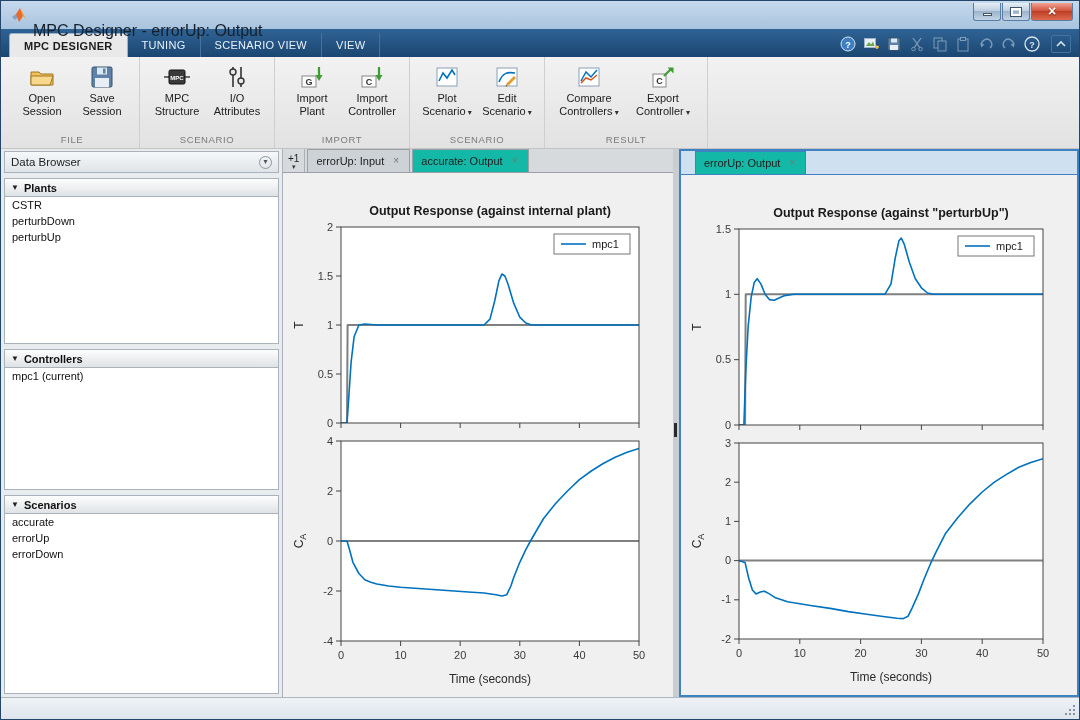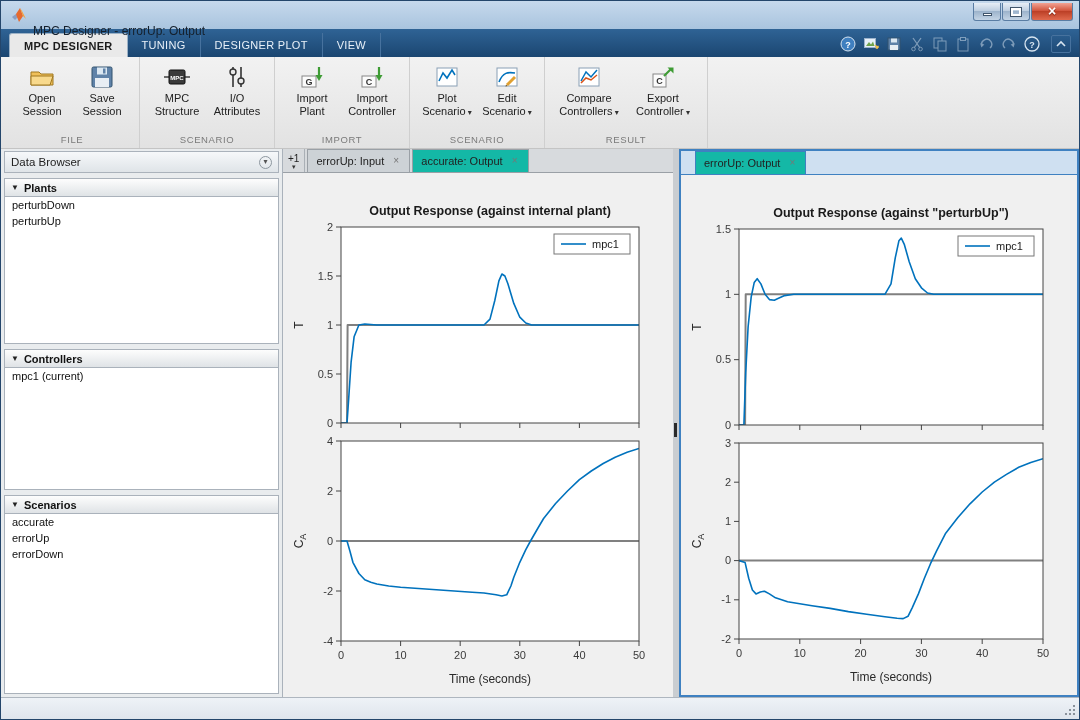--- a/index.html
+++ b/index.html
@@ -4,21 +4,21 @@
 <style>
   * { margin:0; padding:0; box-sizing:border-box; }
   html,body { width:1080px; height:720px; background:#555; font-family:"Liberation Sans",sans-serif; }
   .window { position:relative; width:1080px; height:720px; border:1px solid #24466b;
             box-shadow: inset 0 0 0 2px #b6d0e8; background:#e6e6e6; display:flex; flex-direction:column; }
 
   
   .titlebar { height:28px; background:linear-gradient(#c6d9ec,#a9c4de); display:flex; align-items:center;
               padding-left:10px; gap:6px; position:relative; }
   .app-icon { width:16px; height:16px; flex:0 0 auto; }
-  .titletext { font-size:12px; color:#15202c;margin-top:32px; }
+  .titletext { font-size:16px; color:#15202c;margin-top:32px; }
   .wincontrols { position:absolute; top:2px; right:6px; display:flex; }
   .winbtn { width:28px; height:18px; border:1px solid #5a7da3; border-top:none; display:flex; align-items:center;
             justify-content:center; background:linear-gradient(#e7eef6,#b9cbde 50%,#9db4cc 50%,#c3d4e5);
             border-radius:0 0 3px 3px; margin-left:1px; cursor:default; }
   .winbtn.close { width:42px; background:linear-gradient(#f2a394,#d2553d 45%,#b93c23 45%,#e06a4e);
                   color:#fff; font-size:12px; font-weight:bold; }
   .glyph-min { width:9px; height:3px; background:#fff; border:1px solid #40556b; margin-top:6px; }
   .glyph-max { width:10px; height:8px; border:2px solid #fff; outline:1px solid #40556b; }
   .glyph-close { color:#fff; text-shadow:0 1px 1px #7a2414; }
   .glyph-close::after { content:"×"; font-size:14px; line-height:14px; }
@@ -125,21 +125,21 @@
         </div>
       <div class="winbtn close">
           <span class="glyph-close"></span>
         </div>
     </div>
   </div>
 
   <div class="rtabs">
     <div class="rtab active">MPC DESIGNER</div>
     <div class="rtab">TUNING</div>
-    <div class="rtab">DESIGNER PLOT</div>
+    <div class="rtab">SCENARIO VIEW</div>
     <div class="rtab">VIEW</div>
     <div class="qat">
       <svg class="qicon" viewBox="0 0 16 16">
           <circle cx="8" cy="8" r="7" fill="#3f7fbf" stroke="#d7e4f0"></circle>
           <text x="8" y="11.5" font-size="9" fill="#fff" text-anchor="middle" font-weight="bold">?</text>
         </svg>
       <svg class="qicon" viewBox="0 0 16 16">
           <rect x="1.5" y="2.5" width="11" height="9" fill="#e8f1fa" stroke="#9db4cc"></rect>
           <polygon points="3,10 6,6 8,8.5 10,5.5 11.5,10" fill="#6fa34c"></polygon>
           <path d="M12 9 l3 3 m0 0 l-2.3 0 m2.3 0 l0 -2.3" stroke="#f2c14b" stroke-width="1.4" fill="none"></path>
@@ -307,20 +307,21 @@
       <div class="db-header">
         <span>Data Browser</span>
         <span class="db-menu"></span>
       </div>
 
       <div class="section-header">
         <span class="tri">▼</span>
         <span>Plants</span>
       </div>
       <div class="db-list plants">
+        <div class="db-item">CSTR</div>
         <div class="db-item">perturbDown</div>
         <div class="db-item">perturbUp</div>
       </div>
 
       <div class="section-header">
         <span class="tri">▼</span>
         <span>Controllers</span>
       </div>
       <div class="db-list controllers">
         <div class="db-item">mpc1 (current)</div>

